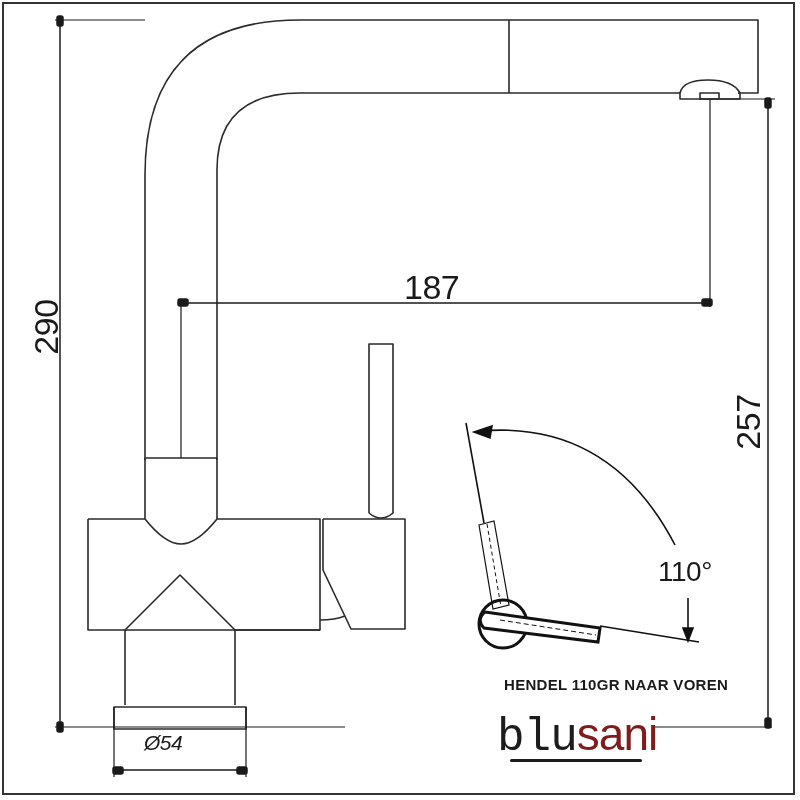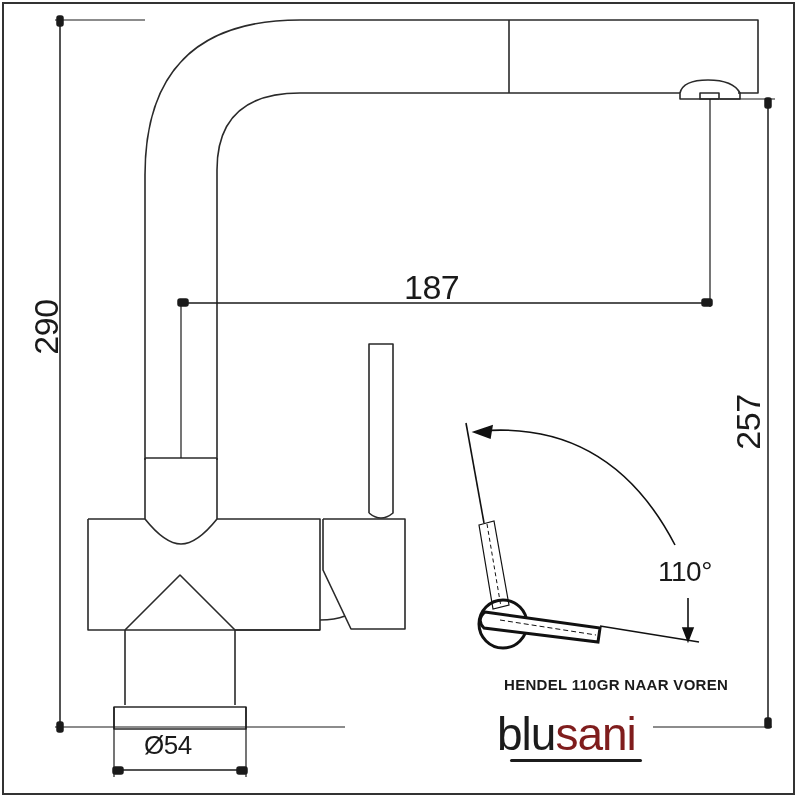--- a/index.html
+++ b/index.html
@@ -3,21 +3,21 @@
   <meta charset="utf-8">
   <style>
     html, body { margin: 0; padding: 0; background: #ffffff; }
     body { width: 800px; height: 800px; position: relative; overflow: hidden; }
     #drawing { position: absolute; left: 0; top: 0; width: 800px; height: 800px; }
     .lbl { position: absolute; font-family: "Liberation Sans", sans-serif; color: #1a1a1a; white-space: nowrap; line-height: 1; }
     .dim { font-size: 34px; letter-spacing: -0.5px; }
     .rot { transform-origin: center center; transform: rotate(-90deg); }
     #caption { font-size: 15px; font-weight: bold; letter-spacing: 0.3px; color: #1a1a1a; }
     #logo { position: absolute; left: 497px; top: 711px; height: 50px; font-family: "Liberation Sans", sans-serif; font-size: 46px; line-height: 46px; letter-spacing: -1px; }
-    #logo .bl { color: #1c1c1c; }
+    #logo .bl { color: #1c1c1c; font-family: Liberation Mono, monospace; }
     #logo .sani { color: #7f1d1d; }
     #logo-underline { position: absolute; left: 510px; top: 759px; width: 132px; height: 3px; background: #1c1c1c; border-radius: 2px; }
   </style>
 </head>
 <body>
 
 <svg id="drawing" viewBox="0 0 800 800" xmlns="http://www.w3.org/2000/svg">
 
   <rect x="3" y="3" width="791" height="791" fill="none" stroke="#333" stroke-width="2"></rect>
 
@@ -92,21 +92,21 @@
     <circle cx="503" cy="624" r="24" stroke-width="3"></circle>
 
     <path d="M485,612 L600,628 L598,642 L484,628 Q476,620 485,612 Z" stroke-width="3" fill="#fff"></path>
     <line x1="500" y1="620" x2="596" y2="635" stroke-dasharray="5,3" stroke-width="1"></line>
   </g>
 </svg>
 
 <div class="lbl dim rot" style="left:16px; top:310px; width:60px; text-align:center;">290</div>
 <div class="lbl dim rot" style="left:718px; top:405px; width:60px; text-align:center;">257</div>
 <div class="lbl dim" style="left:404px; top:270px;">187</div>
-<div class="lbl dim" style="left:144px; top:732px; font-size:26px;">Ø54</div>
+<div class="lbl dim" style="left:144px; top:732px; font-size:21px;font-style:italic;">Ø54</div>
 <div class="lbl dim" style="left:658px; top:558px; font-size:28px;">110°</div>
 
 <div class="lbl" id="caption" style="left:466px; top:677px;margin-left:38px;">HENDEL 110GR NAAR VOREN</div>
 
 <div id="logo">
   <span class="bl">blu</span><span class="sani">sani</span>
 </div>
 <div id="logo-underline"></div>
 
 </body></html>

